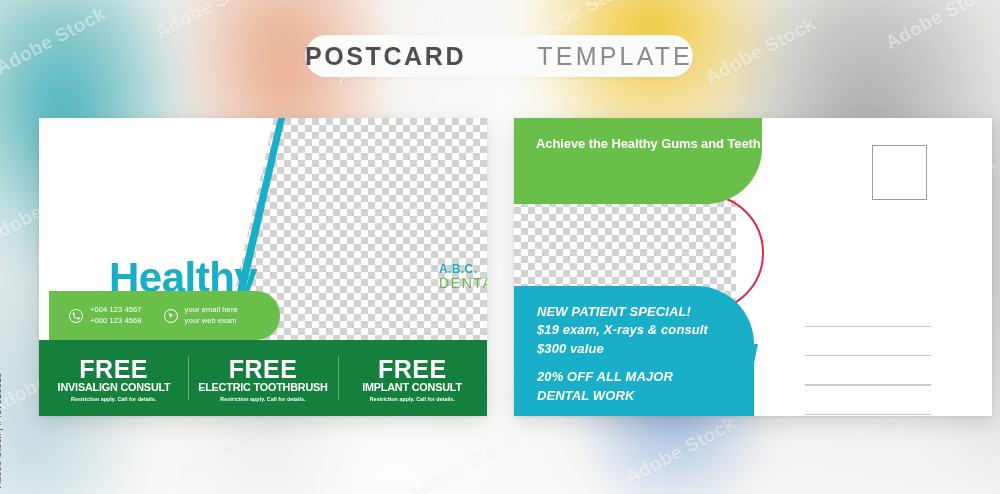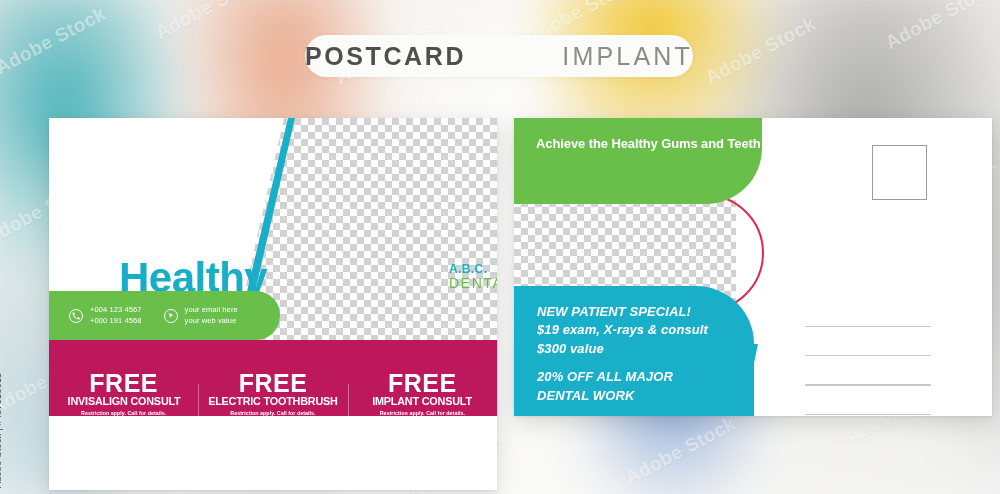--- a/index.html
+++ b/index.html
@@ -70,21 +70,21 @@
     margin-left: 10px;
   }
 
   
   .card {
     position: absolute;
     background: #fff;
     overflow: hidden;
     box-shadow: 0 7px 22px rgba(0,0,0,0.13), 0 1px 3px rgba(0,0,0,0.09);
   }
-  #card-front { left: 49px; top: 118px; width: 448px; height: 372px; }
+  #card-front { left: 39px; top: 118px; width: 448px; height: 298px; }
   #card-back  { left: 514px; top: 118px; width: 478px; height: 298px; }
 
   .checker {
     position: absolute;
     background-image:
       linear-gradient(45deg,#d2d2d2 25%, transparent 25%, transparent 75%, #d2d2d2 75%),
       linear-gradient(45deg,#d2d2d2 25%, transparent 25%, transparent 75%, #d2d2d2 75%);
     background-size: 14px 14px;
     background-position: 0 0, 7px 7px;
     background-color: #fefefe;
@@ -161,23 +161,22 @@
   .ico-circle svg { width: 8px; height: 8px; display: block; }
   .contact-txt {
     margin-left: 7px; color: #fff;
     font-size: 7.5px; line-height: 1.45; letter-spacing: 0.1px;
     white-space: nowrap;
   }
 
   .offer-band {
     position: absolute; left: 0; top: 222px;
     width: 448px; height: 76px;
-    background: #be185d;
+    background: #15803d;
     display: flex;
-    align-items: flex-end;
   }
   .offer {
     flex: 1 1 0;
     display: flex; flex-direction: column;
     align-items: center; justify-content: center;
     text-align: center;
     position: relative;
     padding-top: 3px;
   }
   .offer + .offer::before {
@@ -286,21 +285,21 @@
     <div class="wm" style="left:880px;  top:180px;">Adobe Stock</div>
     <div class="wm" style="left:-15px;  top:370px;">Adobe Stock</div>
     <div class="wm" style="left:170px;  top:430px;">Adobe Stock</div>
     <div class="wm" style="left:400px;  top:455px;">Adobe Stock</div>
     <div class="wm" style="left:620px;  top:440px;">Adobe Stock</div>
     <div class="wm" style="left:840px;  top:400px;">Adobe Stock</div>
   </div>
 
   <div class="title-pill">
     <span class="t-bold">POSTCARD</span>
-    <span class="t-thin">IMPLANT</span>
+    <span class="t-thin">TEMPLATE</span>
   </div>
 
   <div class="card" id="card-front">
 
     <div class="checker" id="front-photo"></div>
     <div class="front-diag"></div>
     <div class="front-diag-line curve"></div>
 
     <div class="headline">
       <div class="h-healthy">Healthy</div>
@@ -337,32 +336,32 @@
 
   <div class="green-bar">
     <div class="contact-grp" style="margin-left:20px;">
       <span class="ico-circle">
         <svg viewBox="0 0 24 24" fill="#ffffff">
             <path d="M6.6 10.8c1.7 3.3 4.3 5.9 7.6 7.6l2.5-2.5c.3-.3.8-.4 1.2-.3 1.3.4 2.6.7 4.1.7.7 0 1.2.5 1.2 1.2V21c0 .7-.5 1.2-1.2 1.2C10.3 22.2 1.8 13.7 1.8 3c0-.7.5-1.2 1.2-1.2h3.5c.7 0 1.2.5 1.2 1.2 0 1.4.2 2.8.7 4.1.1.4 0 .9-.3 1.2l-2.5 2.5z"></path>
           </svg>
       </span>
       <div class="contact-txt">
         <div>+004 123 4567</div>
-        <div>+000 191 4568</div>
+        <div>+000 123 4568</div>
       </div>
     </div>
     <div class="contact-grp second">
       <span class="ico-circle">
         <svg viewBox="0 0 24 24" fill="#ffffff">
             <path d="M5 2l14 8-6.2 1.8L9.6 18z"></path>
           </svg>
       </span>
       <div class="contact-txt">
         <div>your email here</div>
-        <div>your web  value</div>
+        <div>your web  exam</div>
       </div>
     </div>
   </div>
 
   <div class="card" id="card-back">
 
     <div class="checker" id="back-photo"></div>
     <div class="red-arc"></div>
     <div class="back-green"></div>
     <div class="back-head">Achieve the Healthy Gums and Teeth You've Always Wanted</div>

